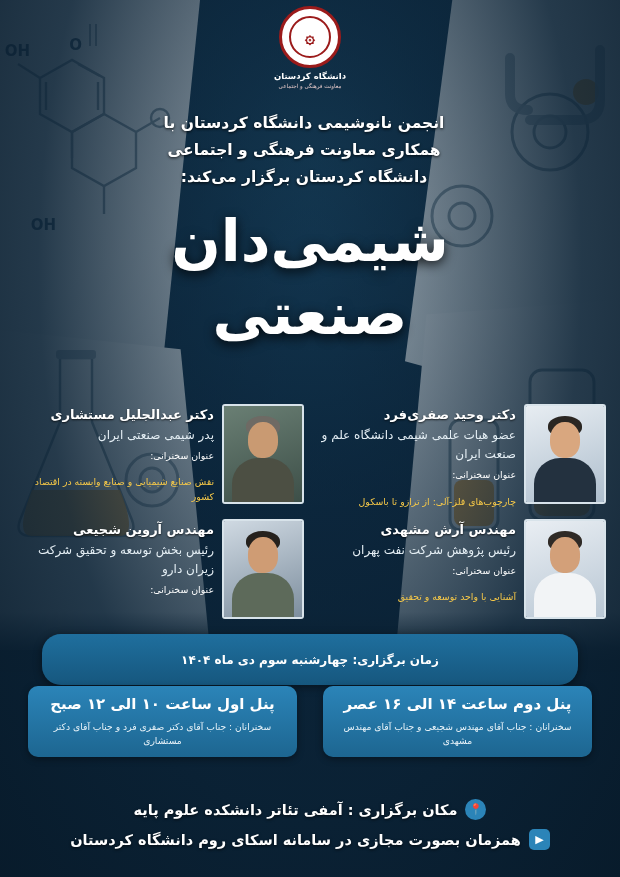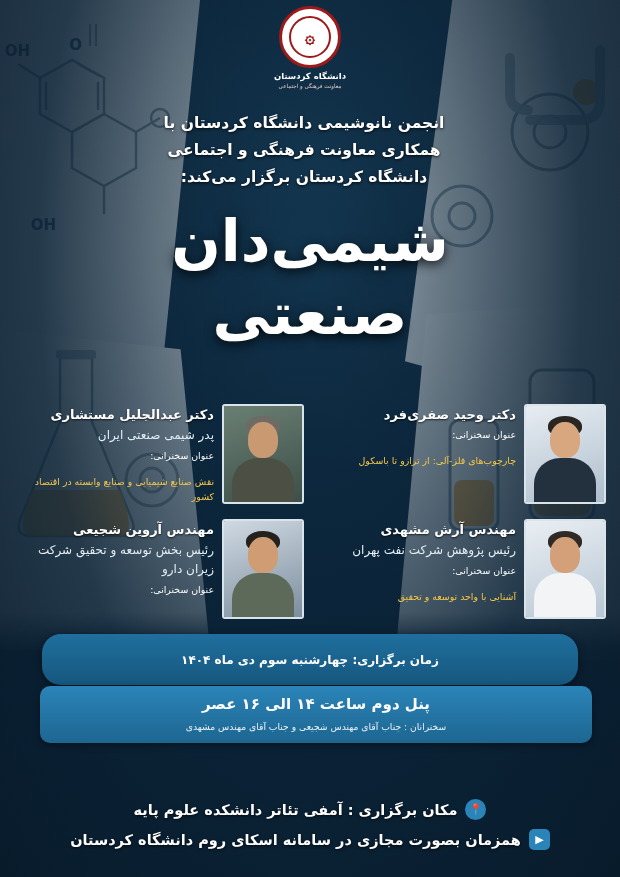--- a/index.html
+++ b/index.html
@@ -239,20 +239,21 @@
 
     <div class="sp">
       <div class="sp-photo">
         <div class="ph-bg2"></div>
         <div class="hair" style="background:#2a2622;"></div>
         <div class="head" style="background:#d9a77f;"></div>
         <div class="body-s" style="background:#23313f;"></div>
       </div>
       <div class="sp-txt">
         <div class="sp-name">دکتر وحید صفری‌فرد</div>
+        <div class="sp-role">عضو هیات علمی شیمی دانشگاه علم و صنعت ایران</div>
         <div class="sp-tl">عنوان سخنرانی:</div>
         <div class="sp-topic">چارچوب‌های فلز-آلی: از ترازو تا باسکول</div>
       </div>
     </div>
 
     <div class="sp">
       <div class="sp-photo">
         <div class="ph-bg1"></div>
         <div class="hair" style="background:#6e6a64;"></div>
         <div class="head" style="background:#c99a72;"></div>
@@ -297,20 +298,24 @@
 
   </div>
 
   <div class="datebar">زمان برگزاری: چهارشنبه سوم دی ماه ۱۴۰۴</div>
 
   <div class="panels">
     <div class="panel p2">
       <div class="panel-title">پنل دوم ساعت ۱۴ الی ۱۶ عصر</div>
       <div class="panel-sub">سخنرانان : جناب آقای مهندس شجیعی و جناب آقای مهندس مشهدی</div>
     </div>
+    <div class="panel p1">
+      <div class="panel-title">پنل اول ساعت ۱۰ الی ۱۲ صبح</div>
+      <div class="panel-sub">سخنرانان : جناب آقای دکتر صفری فرد و جناب آقای دکتر مستشاری</div>
+    </div>
   </div>
 
   <div class="footer">
     <div class="f-row">
       <div class="f-ico">📍</div>
       <div class="f-txt">مکان برگزاری : آمفی تئاتر دانشکده علوم پایه</div>
     </div>
     <div class="f-row">
       <div class="f-ico cam">▶</div>
       <div class="f-txt">همزمان بصورت مجازی در سامانه اسکای روم دانشگاه کردستان</div>

